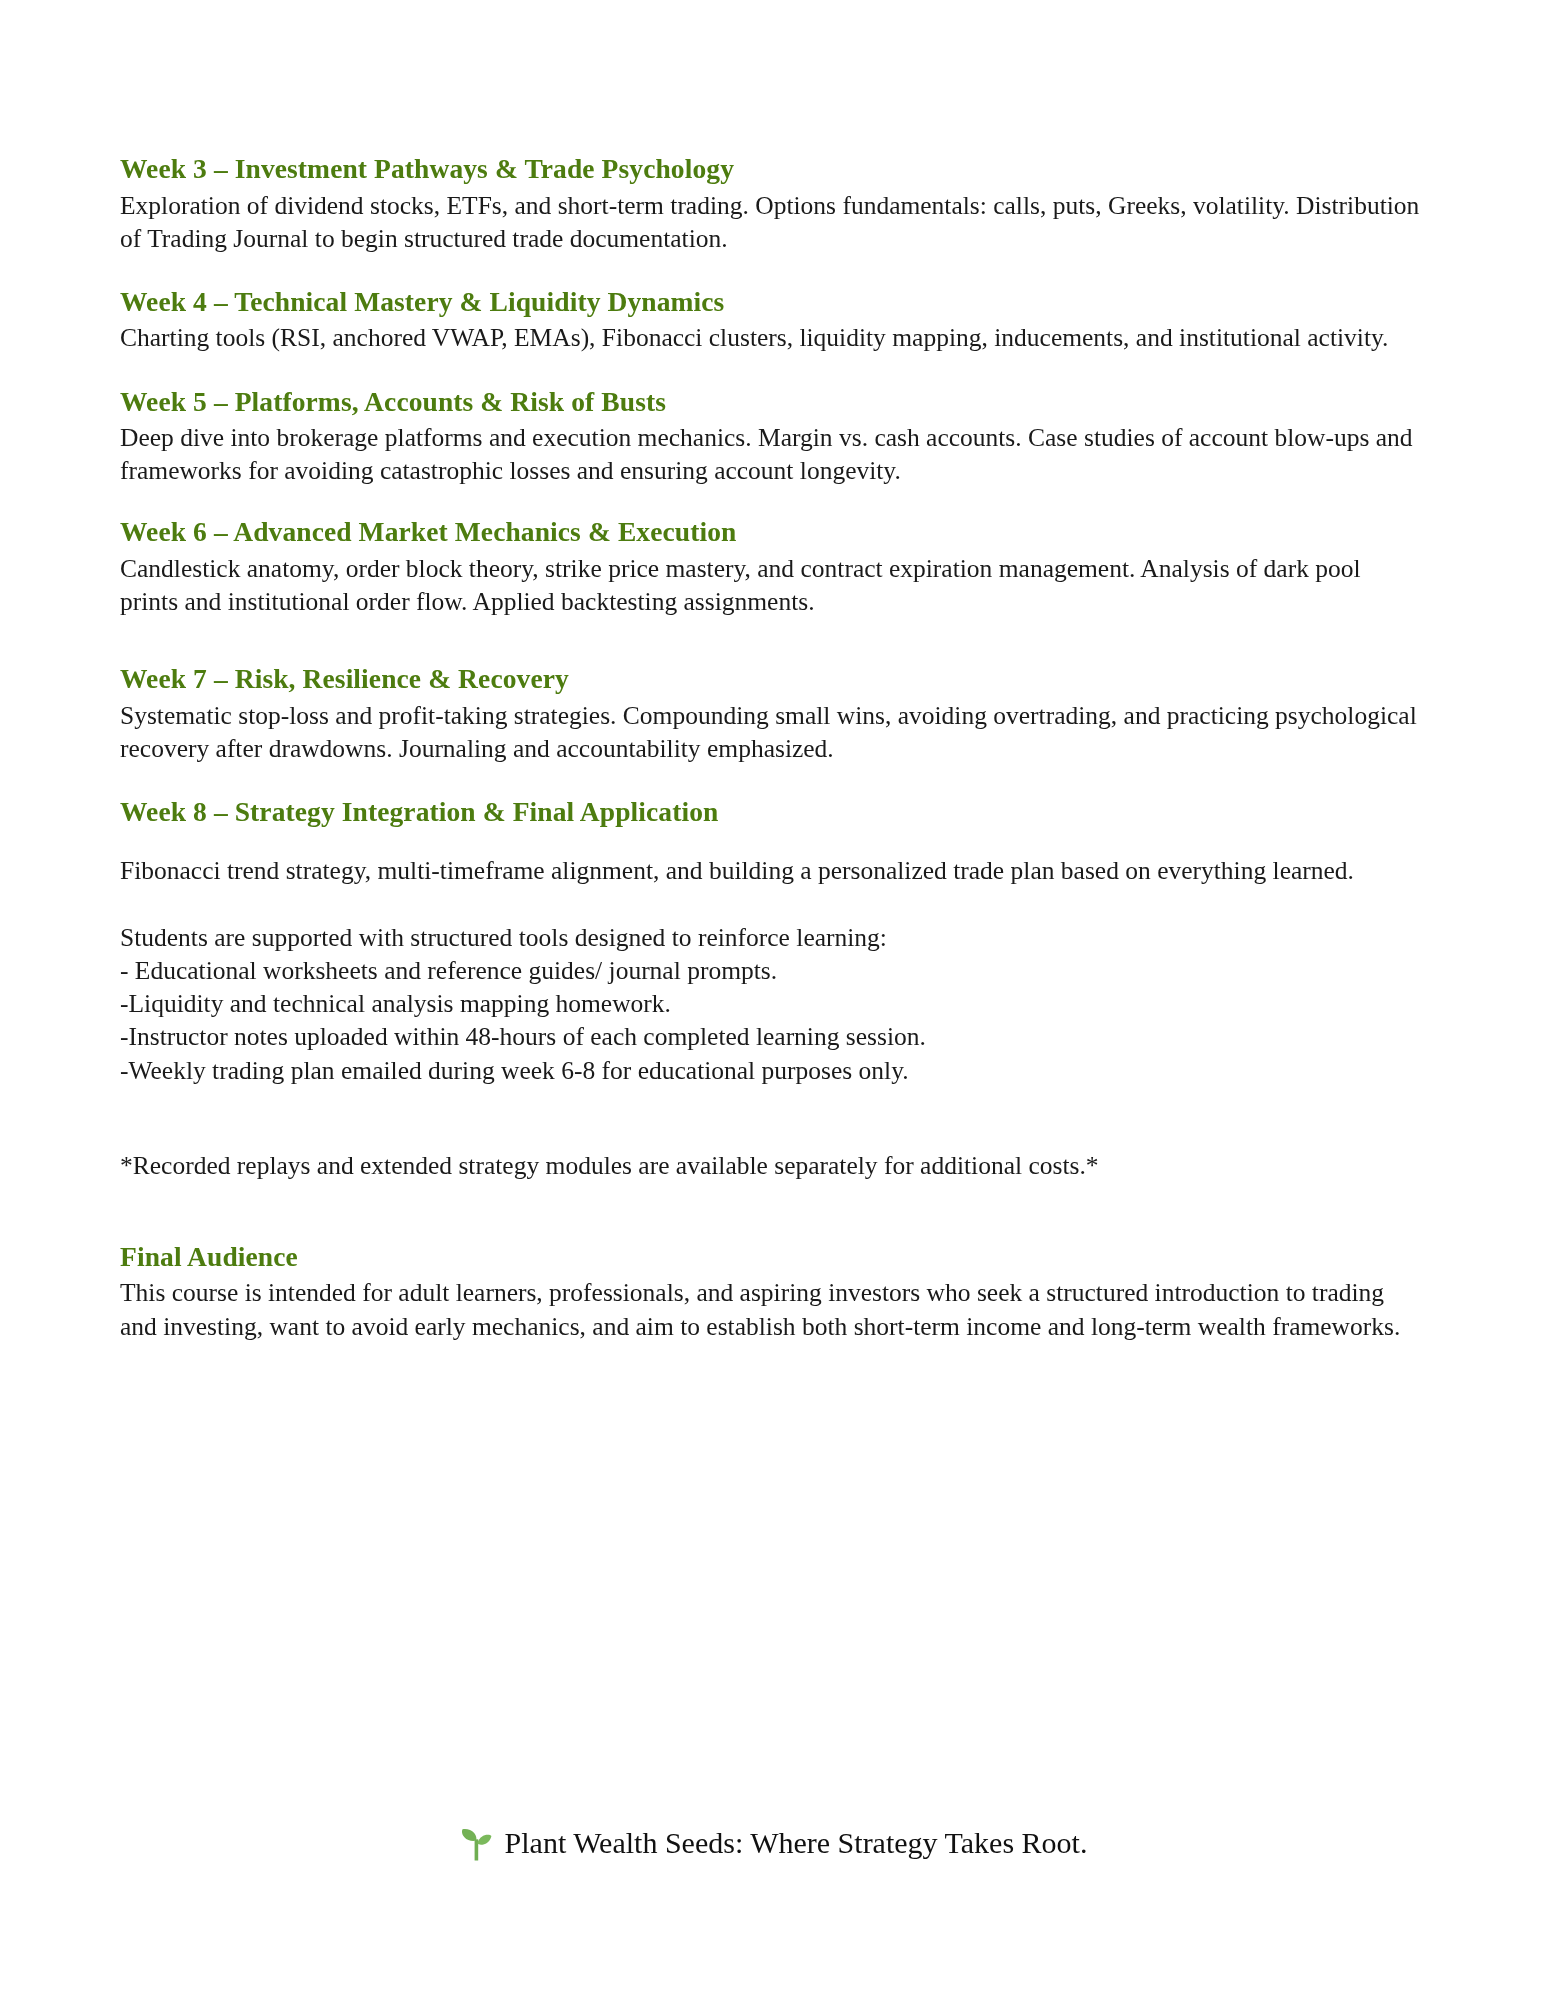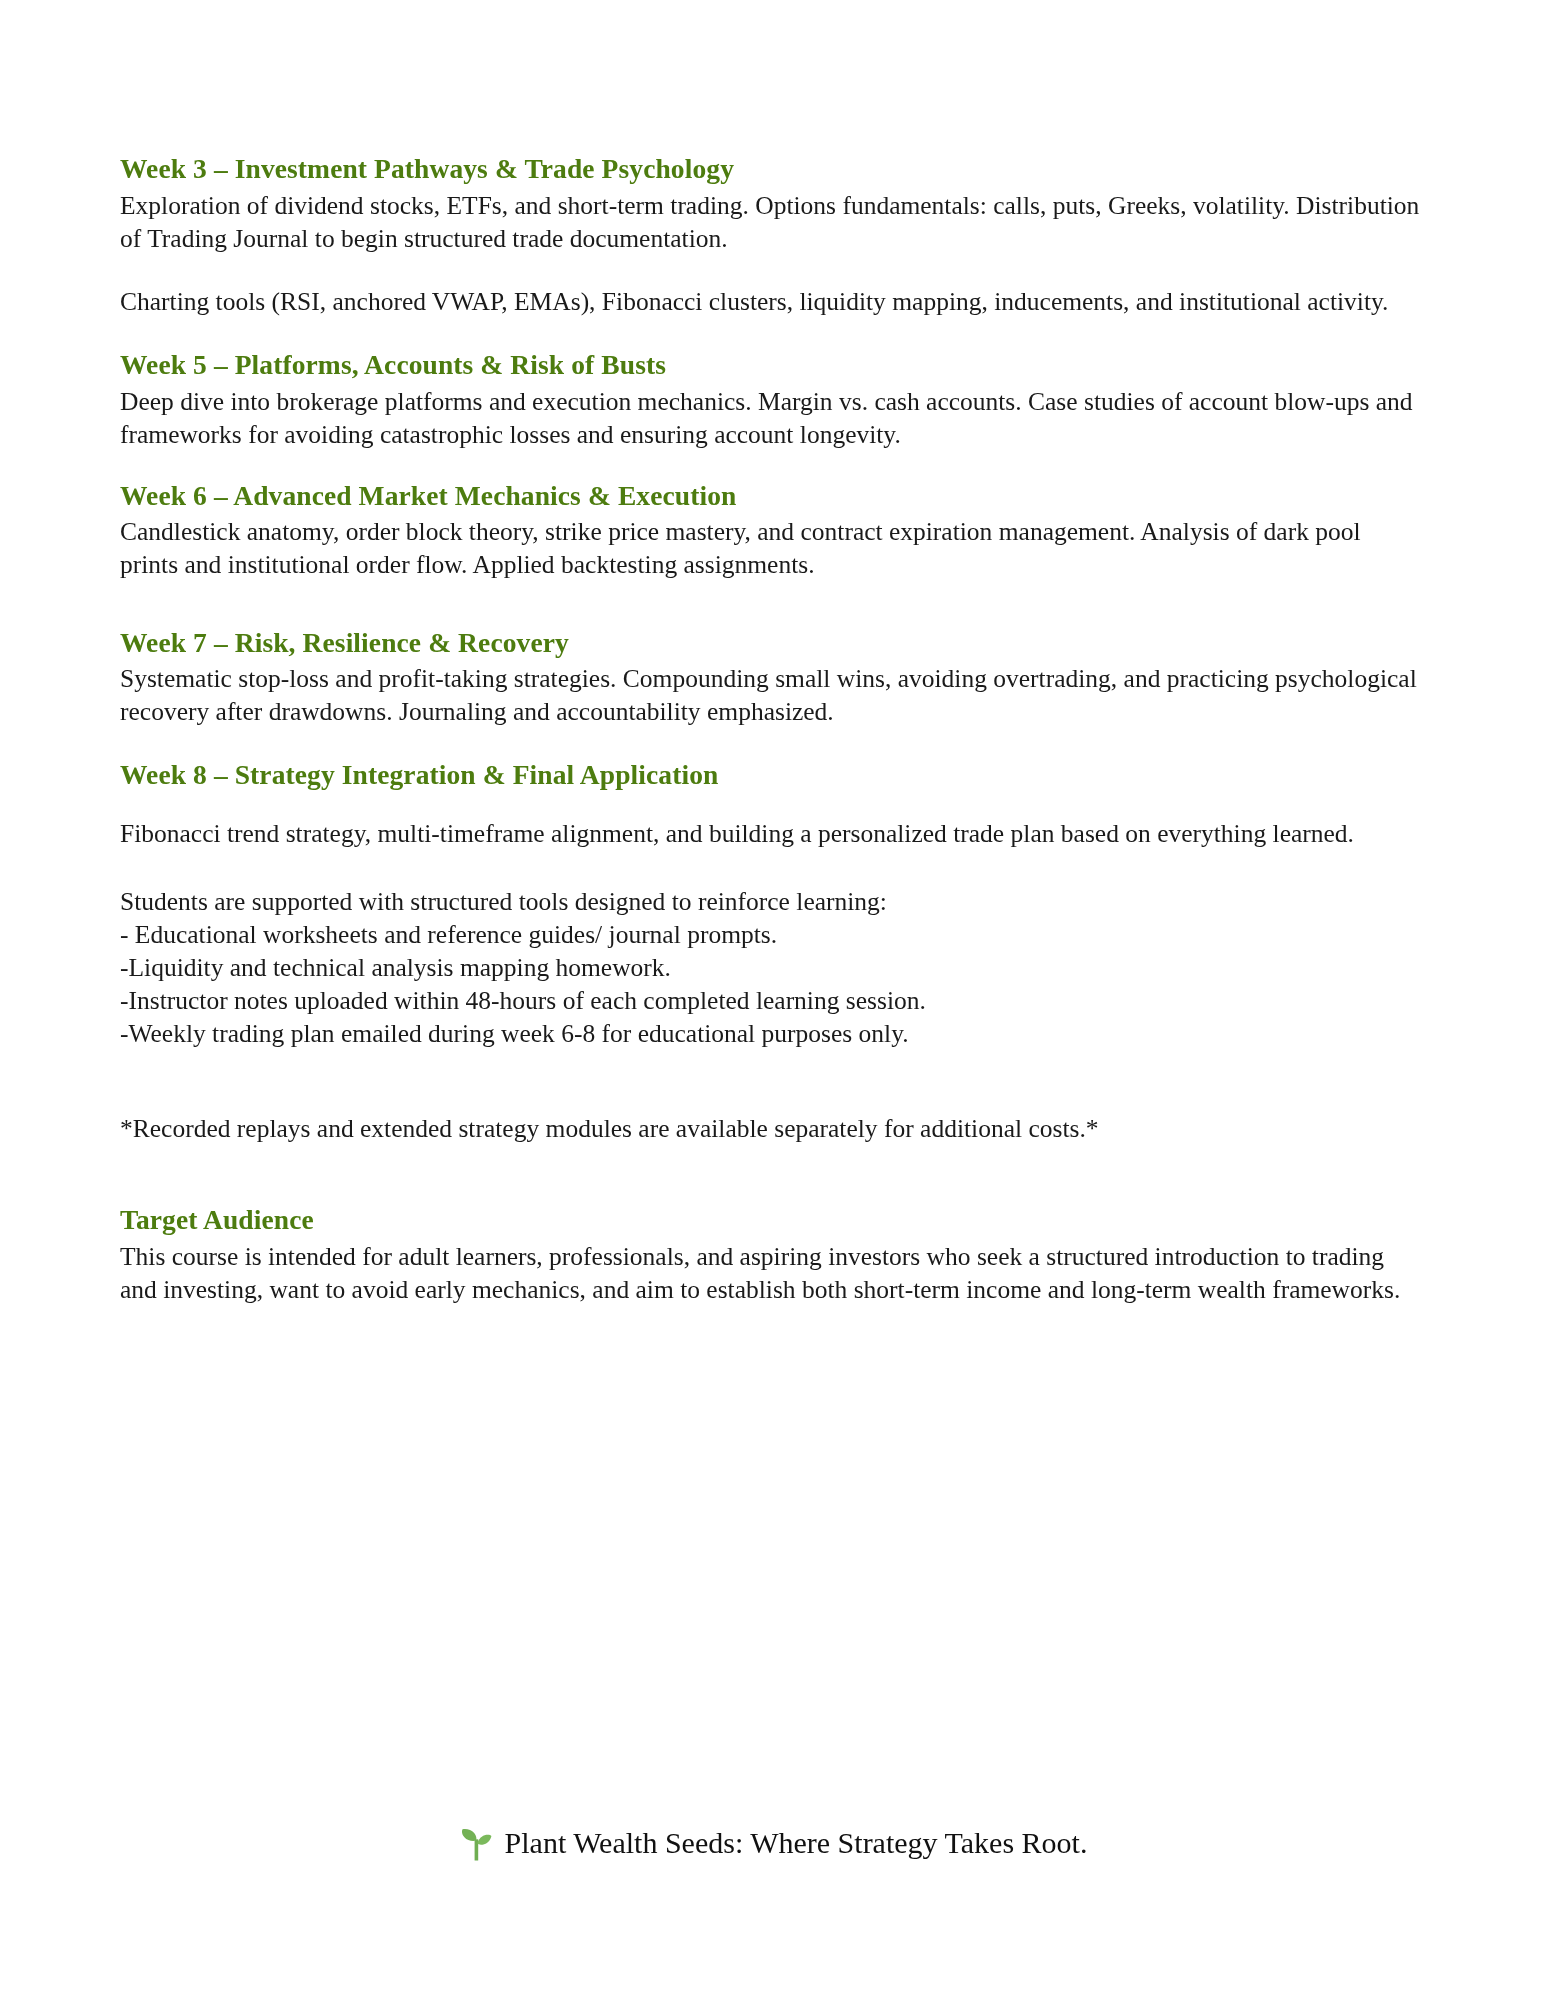--- a/index.html
+++ b/index.html
@@ -129,20 +129,21 @@
 <div class="page">
 
   <div class="content">
 
     <div class="section" id="sec-week3">
       <h2 class="heading">Week 3 – Investment Pathways &amp; Trade Psychology</h2>
       <p class="body">Exploration of dividend stocks, ETFs, and short-term trading. Options fundamentals: calls, puts, Greeks, volatility. Distribution of Trading Journal to begin structured trade documentation.</p>
     </div>
 
     <div class="section" id="sec-week4">
+      <h2 class="heading">Week 4 – Technical Mastery &amp; Liquidity Dynamics</h2>
       <p class="body">Charting tools (RSI, anchored VWAP, EMAs), Fibonacci clusters, liquidity mapping, inducements, and institutional activity.</p>
     </div>
 
     <div class="section" id="sec-week5">
       <h2 class="heading">Week 5 – Platforms, Accounts &amp; Risk of Busts</h2>
       <p class="body">Deep dive into brokerage platforms and execution mechanics. Margin vs. cash accounts. Case studies of account blow-ups and frameworks for avoiding catastrophic losses and ensuring account longevity.</p>
     </div>
 
     <div class="section" id="sec-week6">
       <h2 class="heading">Week 6 – Advanced Market Mechanics &amp; Execution</h2>
@@ -164,21 +165,21 @@
       <div class="list-lines">
         <span class="line">- Educational worksheets and reference guides/ journal prompts.</span>
         <span class="line">-Liquidity and technical analysis mapping homework.</span>
         <span class="line">-Instructor notes uploaded within 48-hours of each completed learning session.</span>
         <span class="line">-Weekly trading plan emailed during week 6-8 for educational purposes only.</span>
       </div>
       <p class="spacer-note">*Recorded replays and extended strategy modules are available separately for additional costs.*</p>
     </div>
 
     <div class="section" id="sec-target">
-      <h2 class="heading">Target Audience</h2>
+      <h2 class="heading">Final Audience</h2>
       <p class="body">This course is intended for adult learners, professionals, and aspiring investors who seek a structured introduction to trading and investing, want to avoid early mechanics, and aim to establish both short-term income and long-term wealth frameworks.</p>
     </div>
 
   </div>
 
   <div class="footer">
     <div class="footer-inner">
       <span class="sprout-icon">
         <svg width="36" height="40" viewBox="0 0 36 40" xmlns="http://www.w3.org/2000/svg" aria-hidden="true">
 

